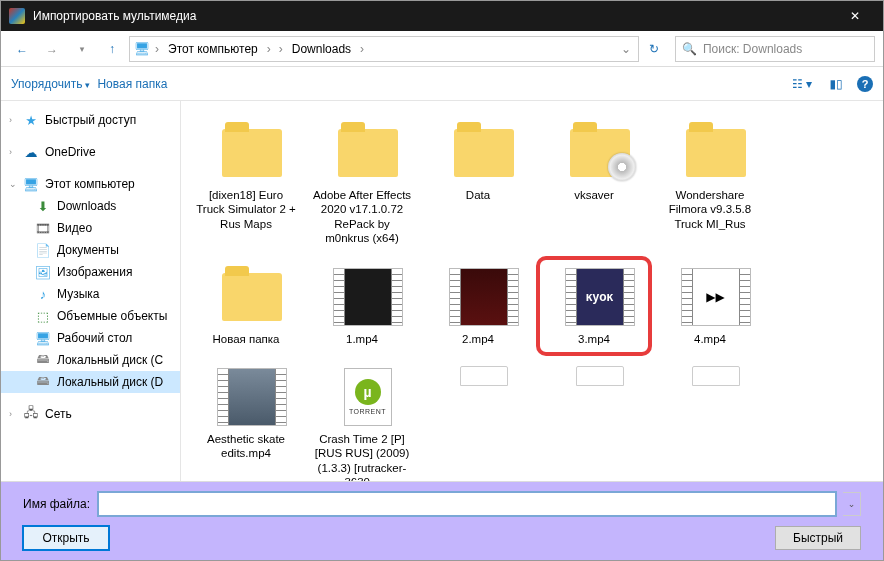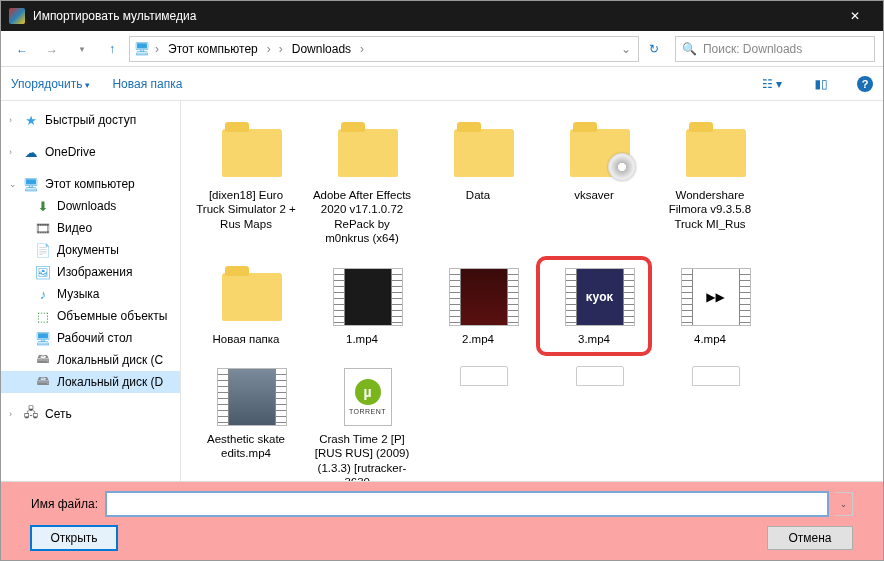--- a/index.html
+++ b/index.html
@@ -12,21 +12,21 @@
 
 .addrbar { height: 36px; border-bottom: 1px solid #ddd; display: flex; align-items: center; padding: 4px 8px; gap: 4px; }
 .navbtn { width: 26px; height: 26px; display: flex; align-items: center; justify-content: center; color: #888; border-radius: 2px; }
 .navbtn.active { color: #1a6fb5; }
 .breadcrumb { flex: 1; height: 26px; border: 1px solid #ccc; background: #fff; display: flex; align-items: center; padding: 0 4px; gap: 2px; }
 .bc-sep { color: #888; padding: 0 3px; }
 .bc-part { padding: 2px 4px; color: #000; }
 .bc-refresh { width: 28px; padding-left:6px; color: #1a6fb5; }
 .searchbox { width: 200px; height: 26px; border: 1px solid #ccc; display: flex; align-items: center; padding: 0 6px; color: #888; gap: 6px; }
 
-.toolbar { height: 34px; background: #fff; border-bottom: 1px solid #e5e5e5; display: flex; align-items: center; padding: 0 10px; gap: 23px; }
+.toolbar { height: 34px; background: #fff; border-bottom: 1px solid #e5e5e5; display: flex; align-items: center; padding: 0 10px; gap: 8px; }
 .tool-link { color: #1a6fb5; cursor: pointer; position: relative; }
 .tool-drop::after { content: " ▾"; font-size: 9px; color: #1a6fb5; }
 .tool-spacer { flex: 1; }
 .tool-iconbtn { width: 26px; height: 24px; display: flex; align-items: center; justify-content: center; color: #1a6fb5; }
 .tool-help { color: #fff; background: #1a6fb5; border-radius: 50%; width: 16px; height: 16px; display: flex; align-items: center; justify-content: center; font-size: 11px; font-weight: bold; }
 
 .body { flex: 1; display: flex; overflow: hidden; }
 .sidebar { width: 180px; border-right: 1px solid #e5e5e5; padding: 8px 0; overflow-y: auto; }
 .side-item { display: flex; align-items: center; padding: 3px 6px 3px 18px; gap: 6px; cursor: pointer; white-space: nowrap; }
 .side-item.sub { padding-left: 34px; }
@@ -63,21 +63,21 @@
 .vt-kyok { background: #2a2a5a; color: #fff; font-weight: bold; font-size: 12px; }
 .vt-white { background: #fff; color: #000; font-size: 12px; }
 .vt-skate { background: linear-gradient(#7a8a9a,#4a5a6a); }
 .highlighted { position: relative; }
 .highlight-ring { position: absolute; top: -4px; left: -4px; right: -4px; bottom: -4px; border: 4px solid #e73c3c; border-radius: 10px; pointer-events:none; }
 .torrent-icon { width: 48px; height: 58px; border: 1px solid #bbb; background: #fff; display: flex; flex-direction: column; align-items: center; justify-content: center; }
 .torrent-u { width: 26px; height: 26px; border-radius: 50%; background: #7ab51d; color: #fff; display: flex; align-items: center; justify-content: center; font-weight: bold; font-size: 14px; margin-bottom: 3px; }
 .torrent-txt { font-size: 7px; color: #333; letter-spacing: 0.5px; }
 .blank-file { width: 48px; height: 20px; border: 1px solid #ccc; background: #fff; border-radius: 2px 2px 0 0; position: relative; }
 
-.footer { border-top: 1px solid #ddd; padding: 10px 30px; display: flex; flex-direction: column; gap: 10px; background: #fca5a5; }
+.footer { border-top: 1px solid #ddd; padding: 10px 22px; display: flex; flex-direction: column; gap: 10px; background: #c4b5fd; }
 .filename-row { display: flex; align-items: center; gap: 8px; }
 .filename-row label { white-space: nowrap; }
 .filename-input { flex: 1; height: 24px; border: 1px solid #7aa7d6; padding: 0 6px; outline: 1px solid #7aa7d6; }
 .fn-drop { width: 18px; height: 24px; border: 1px solid #ccc; border-left: none; display: flex; align-items: center; justify-content: center; font-size: 9px; color: #555; margin-left: -1px;}
 .btn-row { display: flex; justify-content: space-between; gap: 0; }
 .btn { min-width: 86px; height: 24px; border: 1px solid #adadad; background: #e1e1e1; cursor: pointer; font-size: 12px; }
 .btn.primary { border: 1px solid #0078d7; background: #e5f1fb; outline: 1px solid #0078d7; }
 </style>
 </head>
 <body>
@@ -293,17 +293,17 @@
   </div>
 
   <div class="footer">
     <div class="filename-row">
       <label>Имя файла:</label>
       <input class="filename-input" type="text" value="" style="">
       <div class="fn-drop">⌄</div>
     </div>
     <div class="btn-row">
       <button class="btn primary">Открыть</button>
-      <button class="btn">Отмена</button>
+      <button class="btn">Быстрый</button>
     </div>
   </div>
 
 </div>
 
 </body></html>

